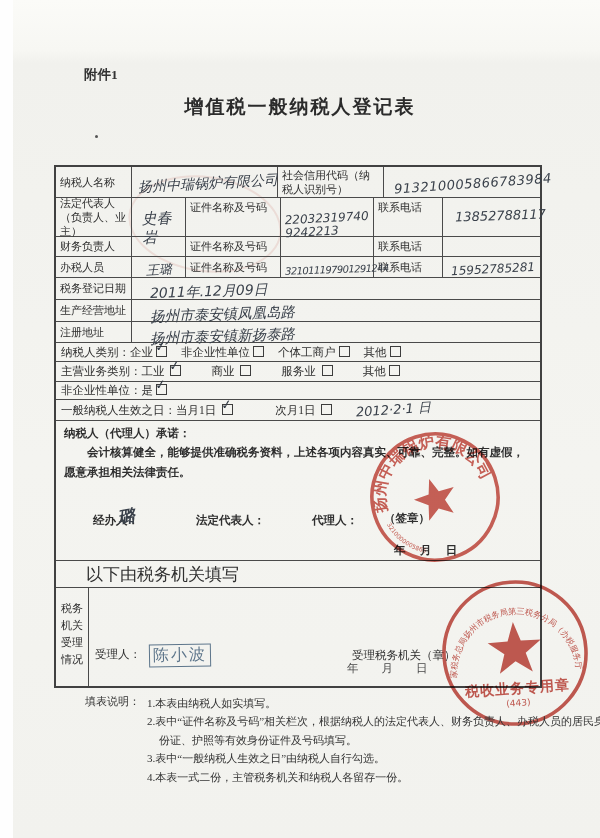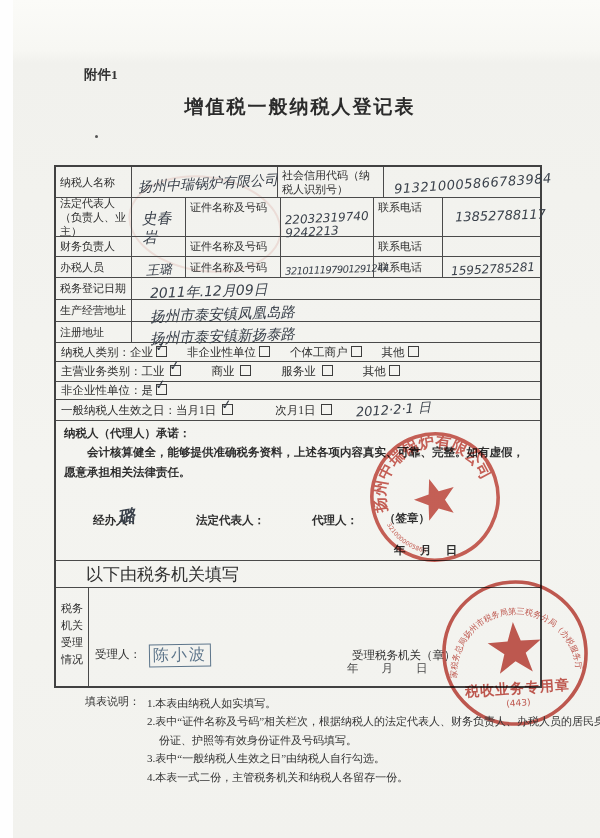--- a/index.html
+++ b/index.html
@@ -27,21 +27,21 @@
   .hw-cert{font-size:12px;margin-top:12px;transform:rotate(-3deg);word-break:break-all;line-height:1.1;}
   .hw-phone{font-size:13px;margin-top:8px;margin-left:8px;transform:rotate(-2deg);white-space:nowrap;}
   .hw-clerk{font-size:13px;margin-top:2px;margin-left:10px;transform:rotate(-4deg);}
   .hw-cert2{font-size:10px;letter-spacing:-0.6px;margin-top:4px;transform:rotate(-2deg);white-space:nowrap;}
   .hw-phone2{font-size:12px;margin-top:3px;margin-left:4px;transform:rotate(-3deg);white-space:nowrap;}
   .hw-line{font-size:14px;margin-top:3px;margin-left:14px;transform:rotate(-2deg);white-space:nowrap;}
   .hw-date2{position:absolute;left:300px;top:1px;font-size:13px;transform:rotate(-4deg);white-space:nowrap;}
   .hw-sign{position:absolute;left:62px;top:84px;font-size:17px;transform:rotate(-10deg);}
   
   .ckrow{font-size:11.5px;display:flex;align-items:center;padding-left:5px;text-align:right;}
-  .opt{margin-right:20px;white-space:nowrap;}
+  .opt{margin-right:14px;white-space:nowrap;}
   .wide .opt{margin-right:30px;}
   .cbx{position:relative;display:inline-block;width:9px;height:9px;border:1px solid #3d3d3d;margin-left:3px;vertical-align:-1px;}
   .cbx.checked::after{content:"✓";position:absolute;left:-2px;top:-8px;font-size:13px;color:#323a44;transform:rotate(-8deg);font-family:"DejaVu Sans",sans-serif;}
   
   .promise{display:block;padding:4px 8px;font-size:11.5px;position:relative;font-weight:bold;}
   .promise .ptitle{margin:1px 0 2px 0;}
   .promise .pbody{text-indent:2em;line-height:1.7;width:462px;}
   .sig-label{position:absolute;font-size:11.5px;}
   
   .authhdr{font-size:17px;display:flex;align-items:center;padding-left:30px;}

